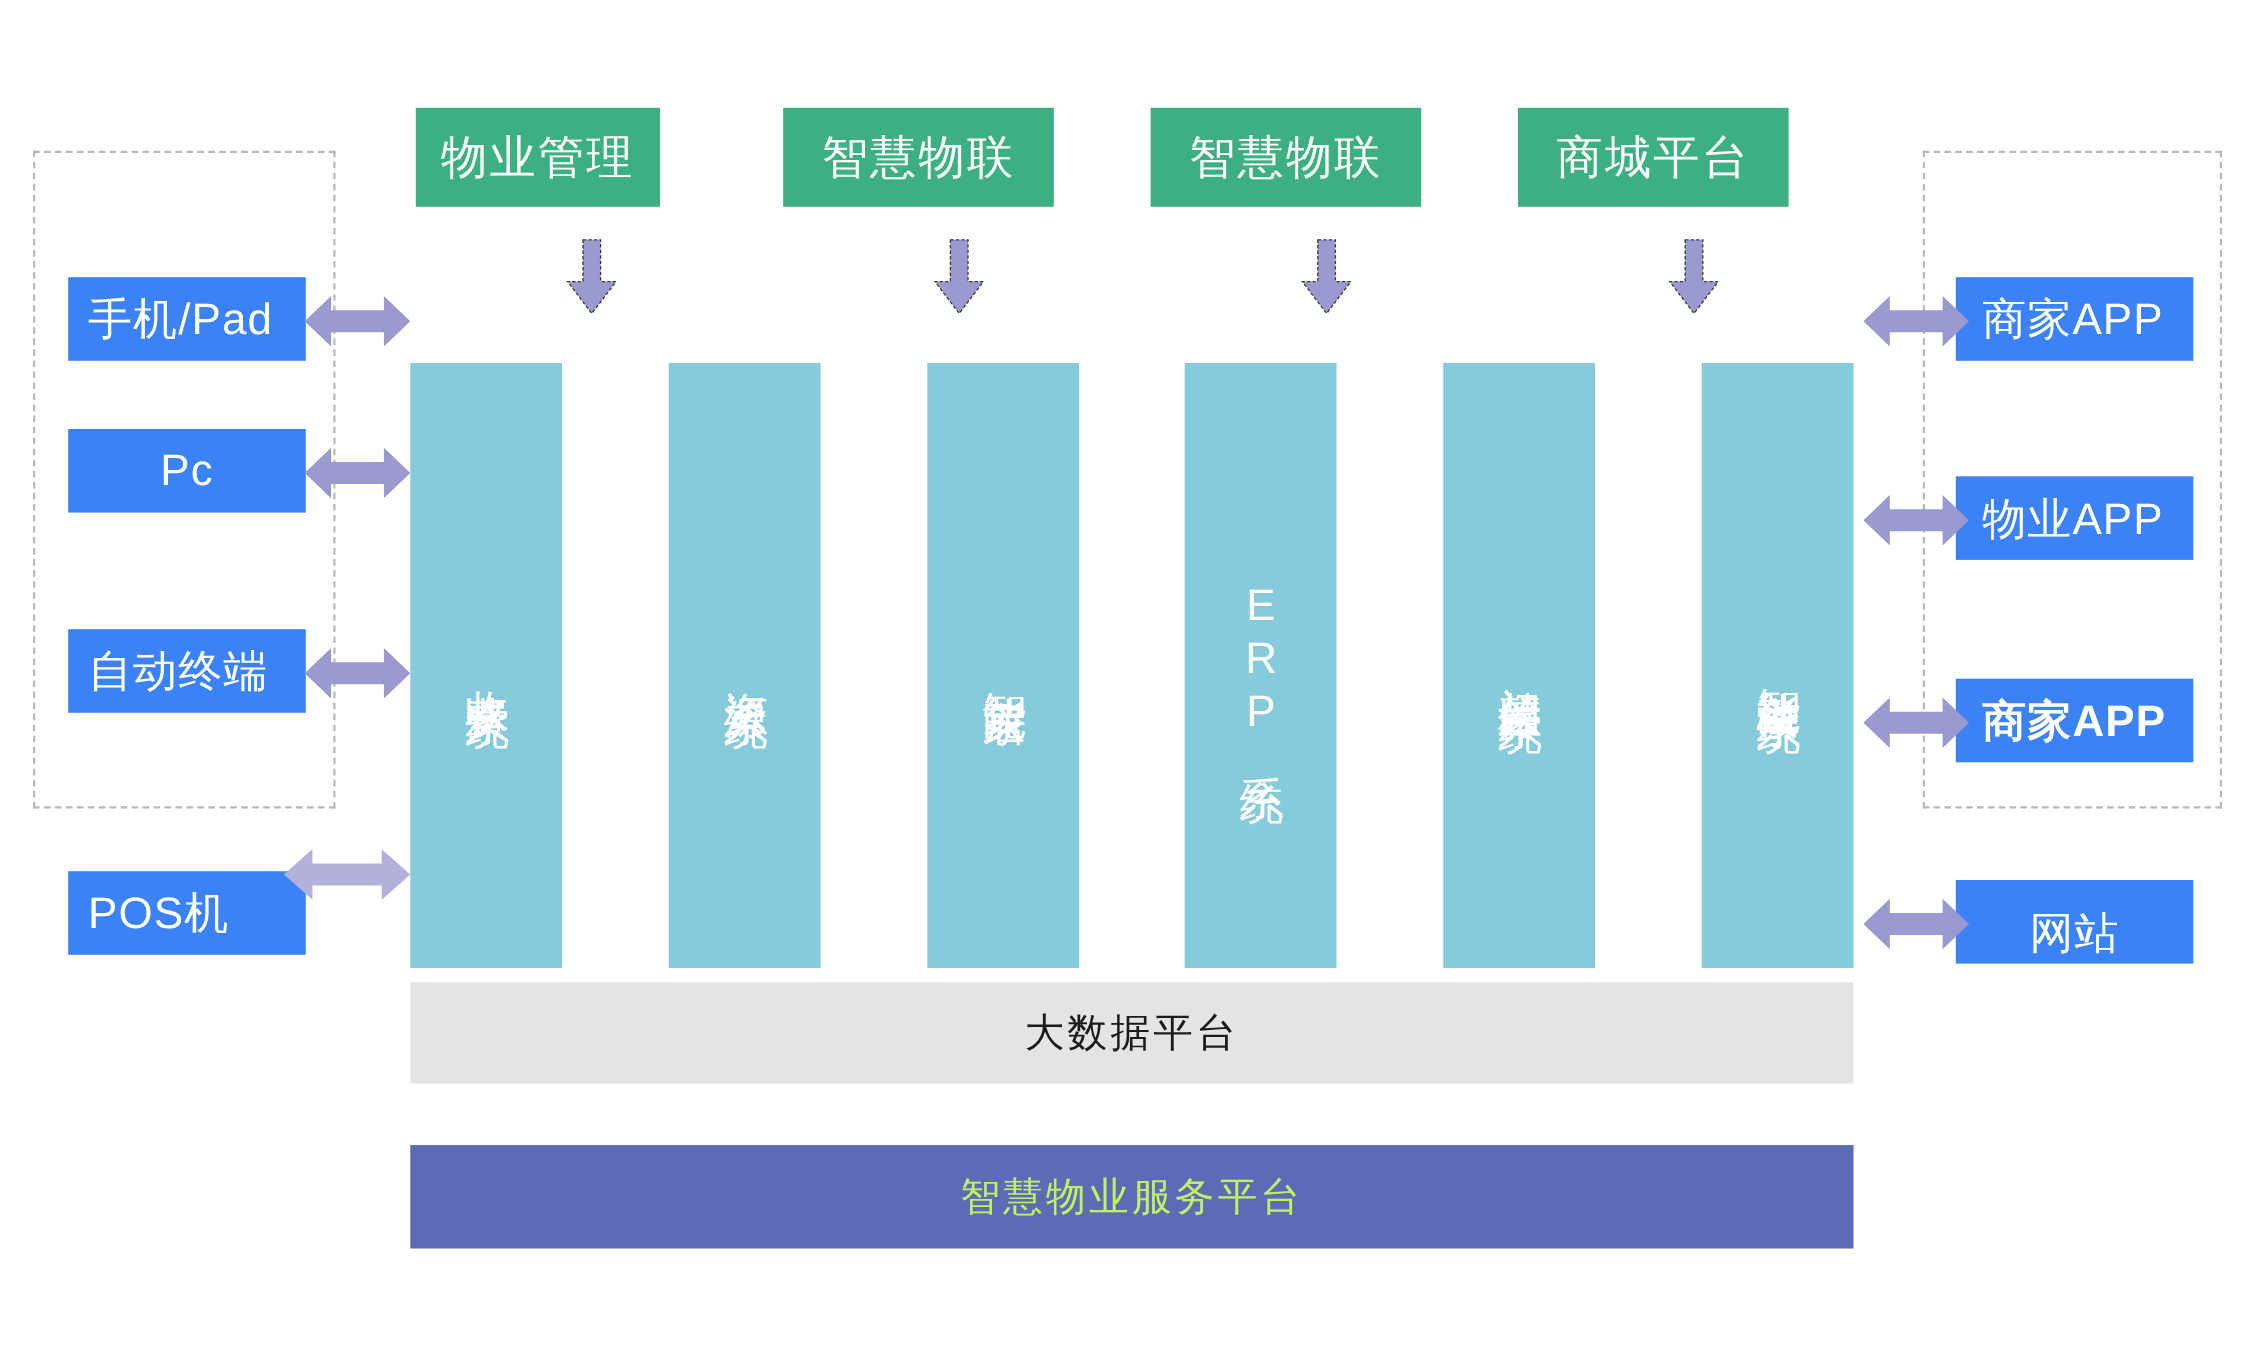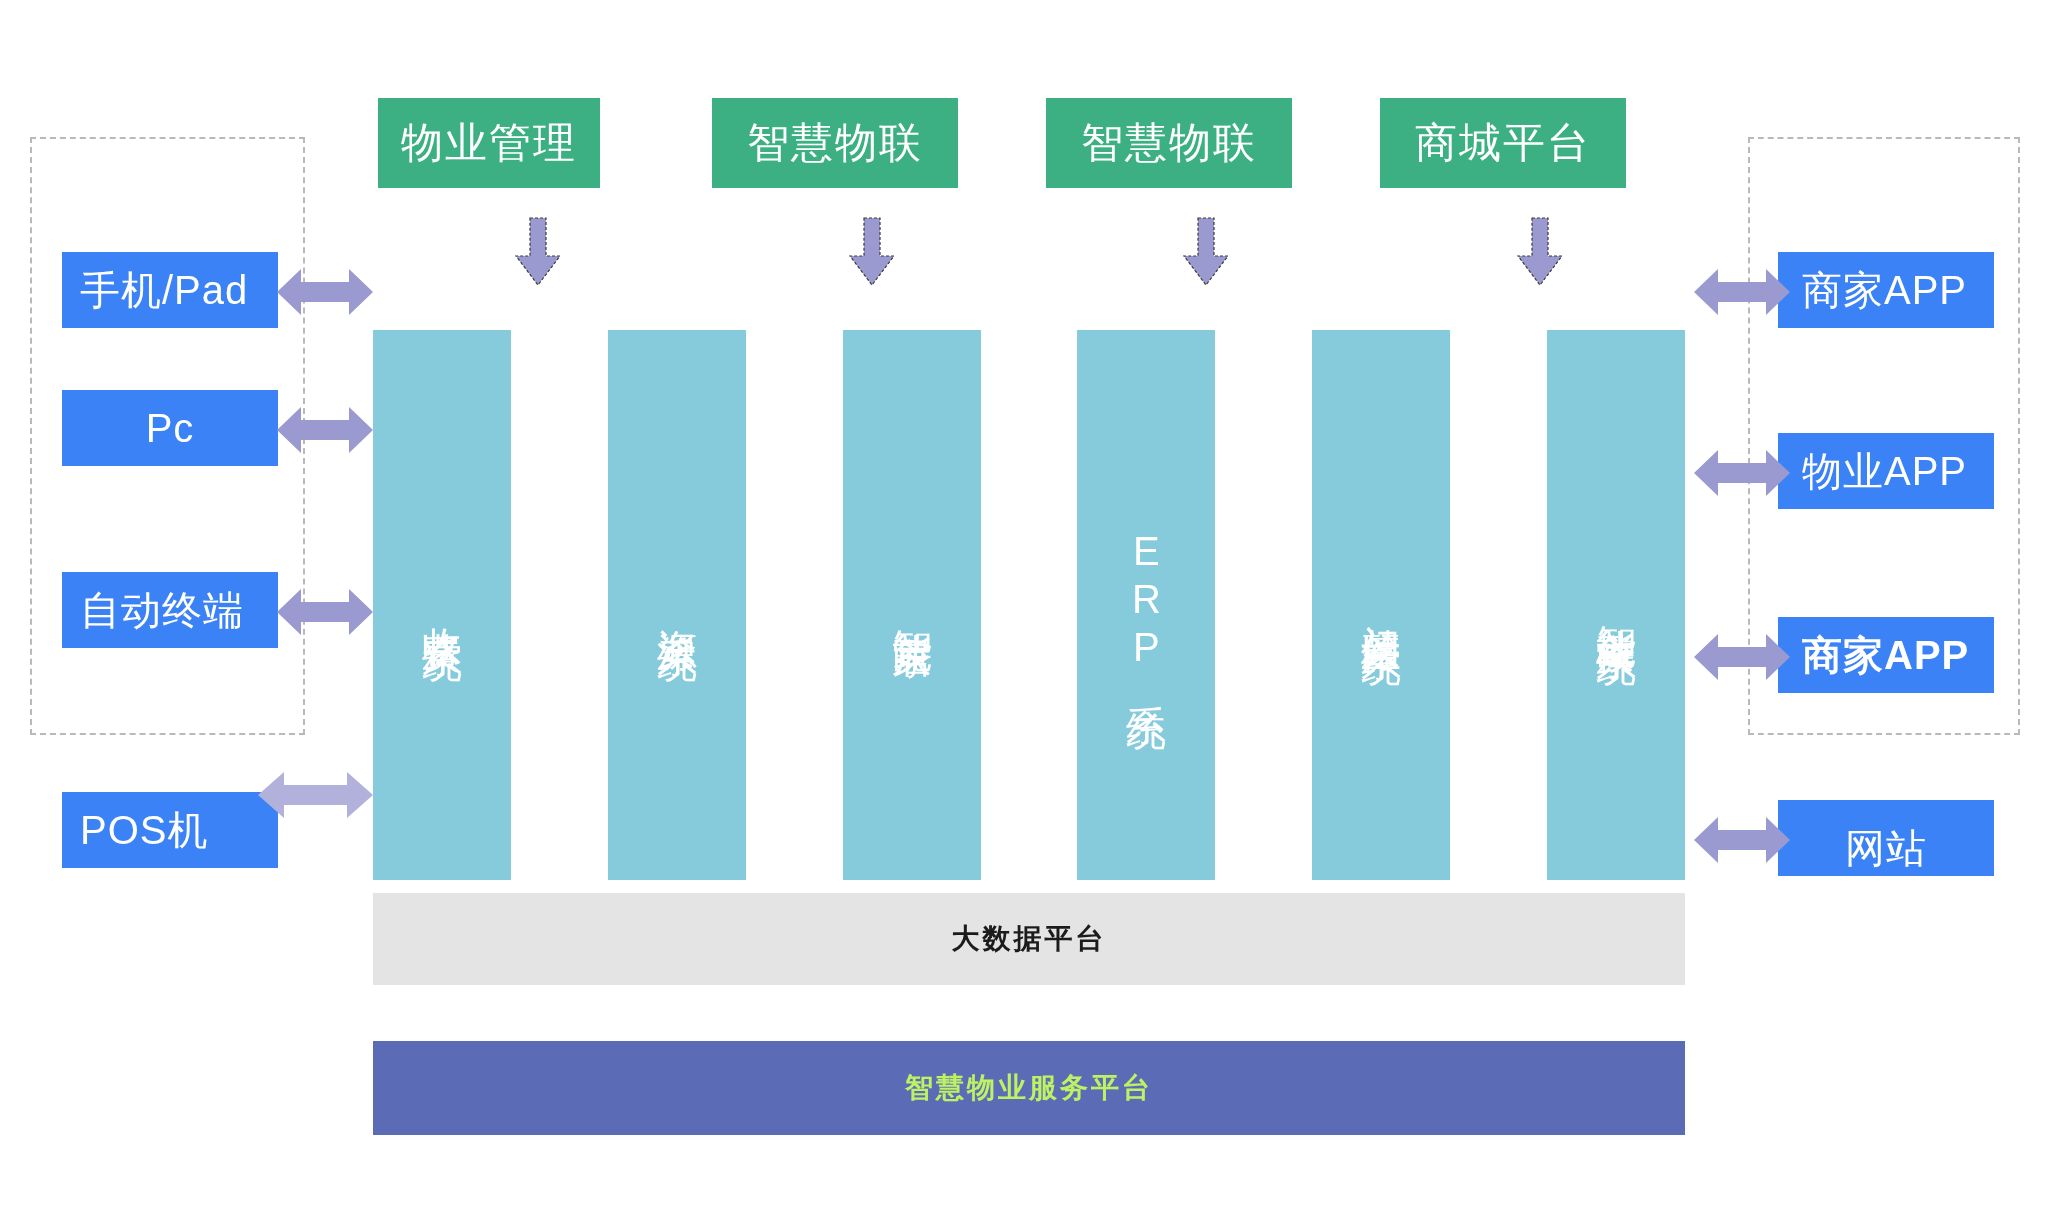--- a/index.html
+++ b/index.html
@@ -74,22 +74,22 @@
     text-align: center;
   }
 
   
   .bar {
     position: absolute;
     display: flex;
     align-items: center;
     justify-content: center;
     box-sizing: border-box;
-    font-size: 28px;
-    font-weight: bold;
+    font-size: 36px;
+    font-weight: normal;
     letter-spacing: 3px;
   }
   .bar.gray { background: #e4e4e4; color: #1b1b1b; }
   .bar.indigo { background: #5b6bb5; color: #bef264; }
 
   
   .arrow {
     position: absolute;
   }
   .arrow svg { display: block; overflow: visible; }

